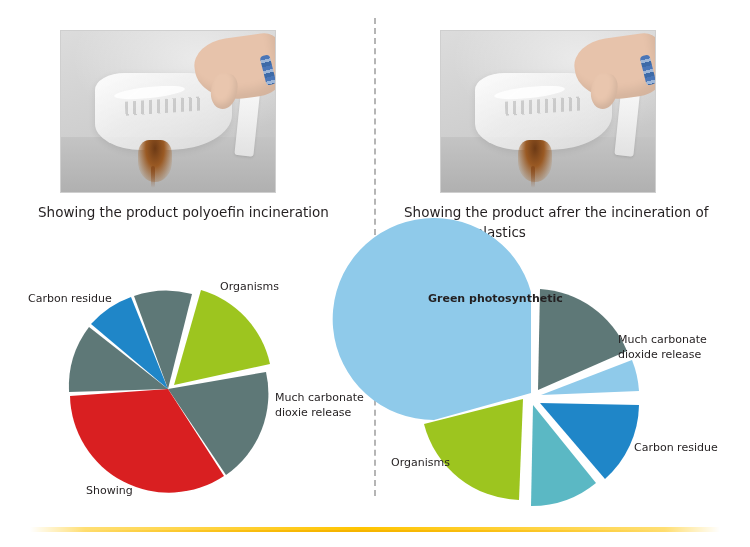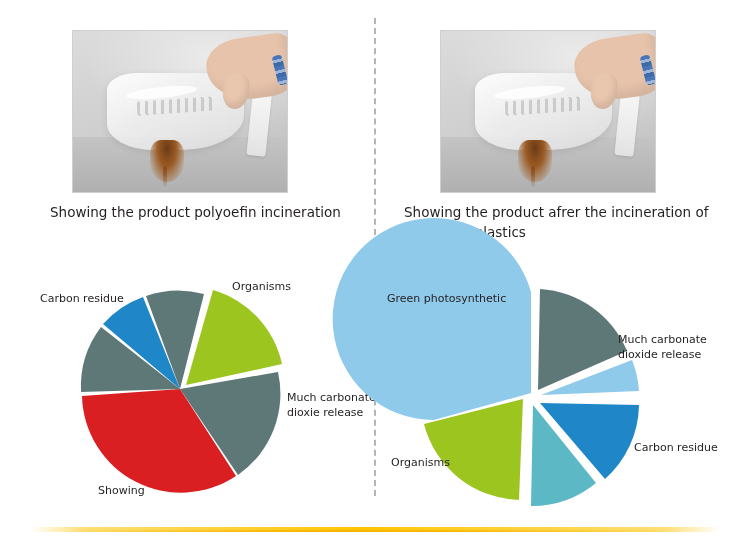--- a/index.html
+++ b/index.html
@@ -24,21 +24,21 @@
     position: absolute;
     left: 374px;
     top: 18px;
     width: 0;
     height: 478px;
     border-left: 2px dashed #b5b5b5;
   }
 
   
   .panel { position: absolute; top: 0; width: 375px; height: 547px; }
-  .panel-left  { left: 12px; }
+  .panel-left  { left: 0; }
   .panel-right { left: 375px; }
 
   
   .photo {
     position: absolute;
     width: 216px;
     height: 163px;
     background: linear-gradient(160deg, #dcdcdc 0%, #d2d2d2 35%, #c9c9c9 70%, #bdbdbd 100%);
     overflow: hidden;
     border: 1px solid #cfcfcf;
@@ -187,21 +187,21 @@
     white-space: pre-line;
   }
 
   
   .lbl-l-carbon    { left: 28px;  top: 292px; }
   .lbl-l-organisms { left: 220px; top: 280px; }
   .lbl-l-much      { left: 275px; top: 391px; }
   .lbl-l-toxicant  { left: 86px;  top: 484px; }
 
   
-  .lbl-r-green     { left: 387px; top: 292px; }
+  .lbl-r-green     { left: 428px; top: 292px; font-weight: bold; }
   .lbl-r-much      { left: 618px; top: 333px; }
   .lbl-r-carbon    { left: 634px; top: 441px; }
   .lbl-r-organisms { left: 391px; top: 456px; }
 
   
   .bottom-rule {
     position: absolute;
     left: 30px;
     top: 527px;
     width: 690px;

